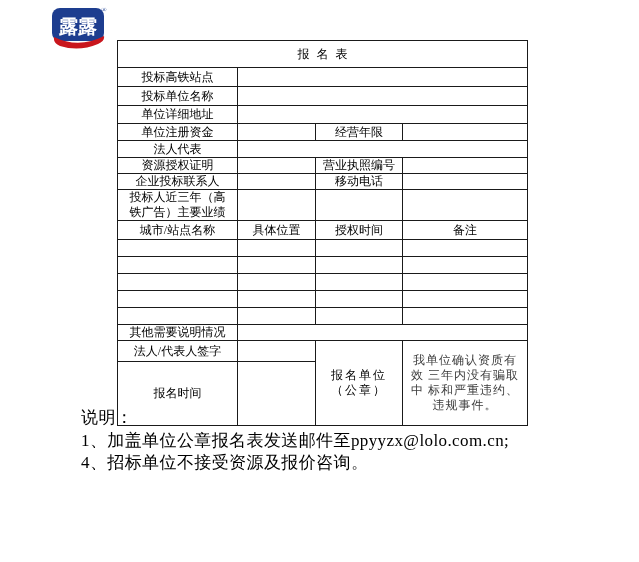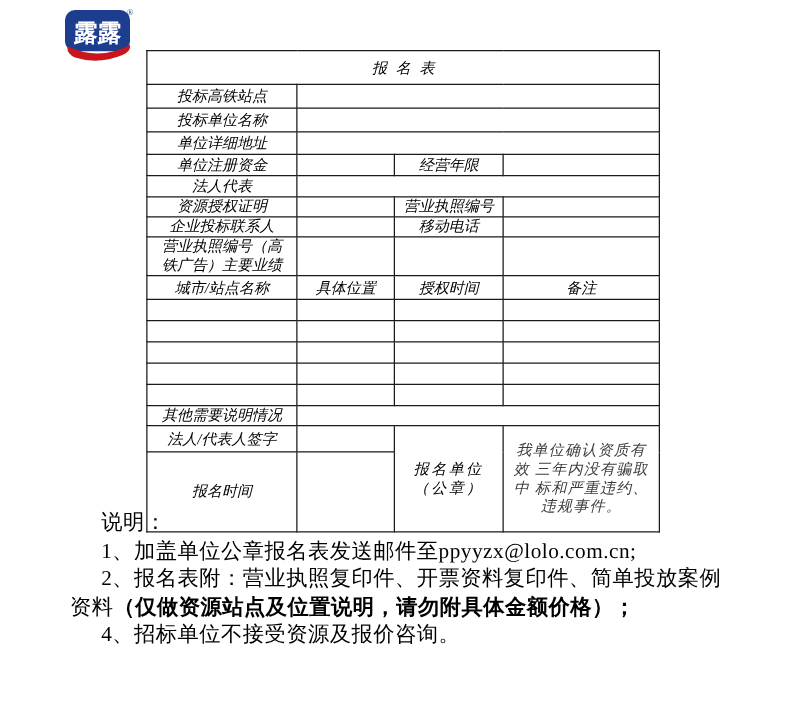--- a/index.html
+++ b/index.html
@@ -23,21 +23,20 @@
     border-collapse: collapse; table-layout: fixed;
   }
   table.form td {
     border: 1px solid #1a1a1a;
     font-size: 12px;
     line-height: 1.25;
     text-align: center;
     vertical-align: middle;
     padding: 0 2px;
     overflow: hidden;
-    font-style: italic;
   }
   .title-cell {
     font-size: 19px;
     letter-spacing: 7px;
     padding-left: 9px !important;
   }
   .rh-title { height: 27px; }
   .rh-19 { height: 19px; }
   .rh-18 { height: 18px; }
   .rh-17 { height: 17px; }
@@ -115,21 +114,21 @@
       <td></td>
     </tr>
     <tr class="rh-16">
       <td>企业投标联系人</td>
       <td></td>
       <td>移动电话</td>
       <td></td>
     </tr>
     <tr class="rh-29">
       <td>
-        <div class="perf-label">营业执照编号（高铁广告）主要业绩</div>
+        <div class="perf-label">投标人近三年（高铁广告）主要业绩</div>
       </td>
       <td></td>
       <td></td>
       <td></td>
     </tr>
     <tr class="rh-19">
       <td>城市/站点名称</td>
       <td>具体位置</td>
       <td>授权时间</td>
       <td>备注</td>
@@ -180,15 +179,14 @@
     <tr class="rh-48">
       <td>报名时间</td>
       <td></td>
     </tr>
   </tbody>
 </table>
 
 <div class="notes">
   <p>说明：</p>
   <p>1、加盖单位公章报名表发送邮件至ppyyzx@lolo.com.cn;</p>
-  <p><span>2、报名表附：营业执照复印件、开票资料复印件、简单投放案例资料</span><span class="bold">（仅做资源站点及位置说明，请勿附具体金额价格）；</span></p>
   <p>4、招标单位不接受资源及报价咨询。</p>
 </div>
 
 </body></html>

